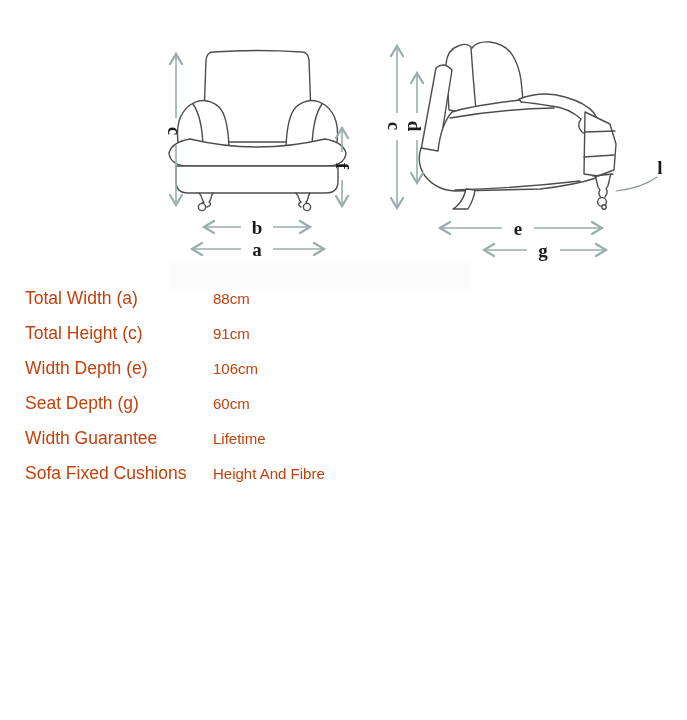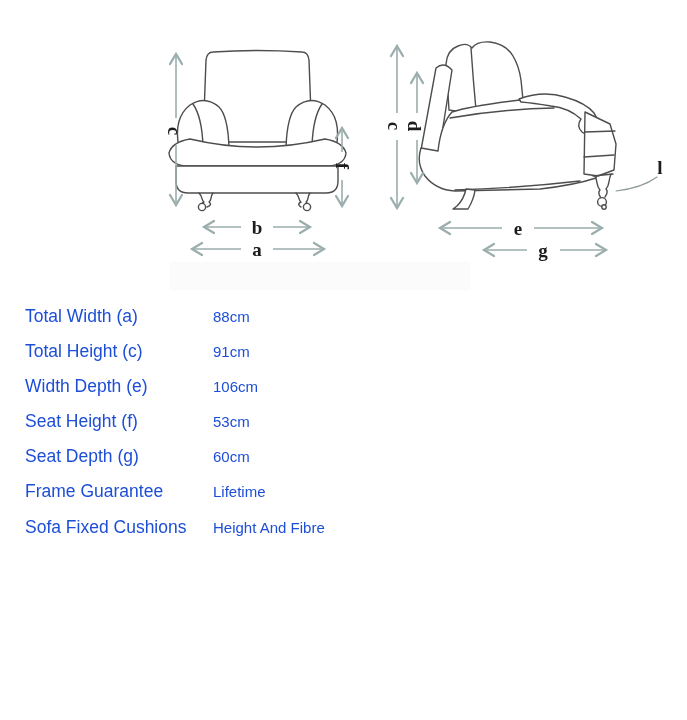--- a/index.html
+++ b/index.html
@@ -12,23 +12,23 @@
   }
   .diagram{position:absolute;left:0;top:0;}
   .dim-letter{
     font-family:"Liberation Serif","DejaVu Serif",serif;
     font-weight:bold;
     font-size:19px;
     fill:#1c1c1c;
   }
   .spec-table{
     position:absolute;
-    left:25px;top:299px;
+    left:25px;top:281px;
     width:640px;
-    color:#1d4ed8;
+    color:#c2410c;
   }
   .spec-row{
     height:35.1px;
     line-height:35.1px;
     white-space:nowrap;
   }
   .spec-label{
     display:inline-block;
     width:188px;
     font-size:17.5px;
@@ -150,26 +150,23 @@
     <div class="spec-row">
       <span class="spec-label">Total Width (a)</span><span class="spec-value">88cm</span>
     </div>
     <div class="spec-row">
       <span class="spec-label">Total Height (c)</span><span class="spec-value">91cm</span>
     </div>
     <div class="spec-row">
       <span class="spec-label">Width Depth (e)</span><span class="spec-value">106cm</span>
     </div>
     <div class="spec-row">
-      <span class="spec-label">Seat Height (f)</span><span class="spec-value">53cm</span>
-    </div>
-    <div class="spec-row">
       <span class="spec-label">Seat Depth (g)</span><span class="spec-value">60cm</span>
     </div>
     <div class="spec-row">
-      <span class="spec-label">Frame Guarantee</span><span class="spec-value">Lifetime</span>
+      <span class="spec-label">Width Guarantee</span><span class="spec-value">Lifetime</span>
     </div>
     <div class="spec-row">
       <span class="spec-label">Sofa Fixed Cushions</span><span class="spec-value">Height And Fibre</span>
     </div>
   </div>
 
 </div>
 
 </body></html>

